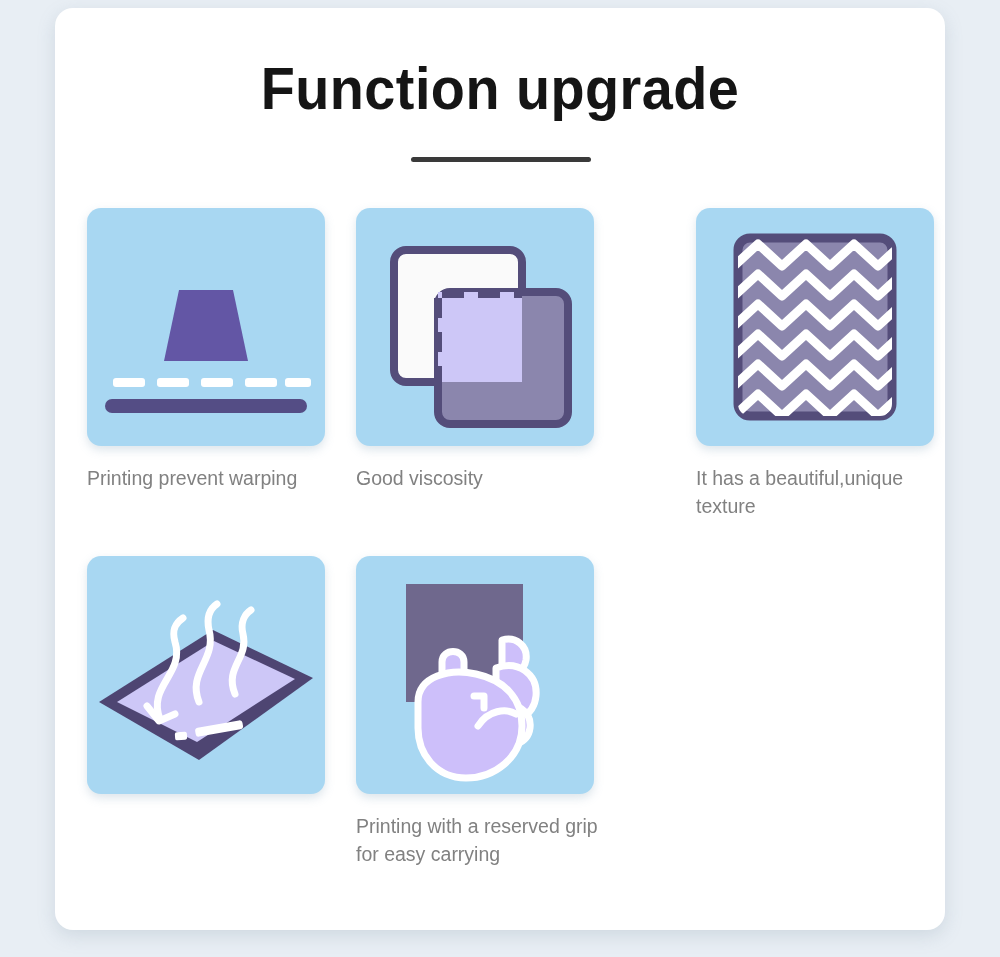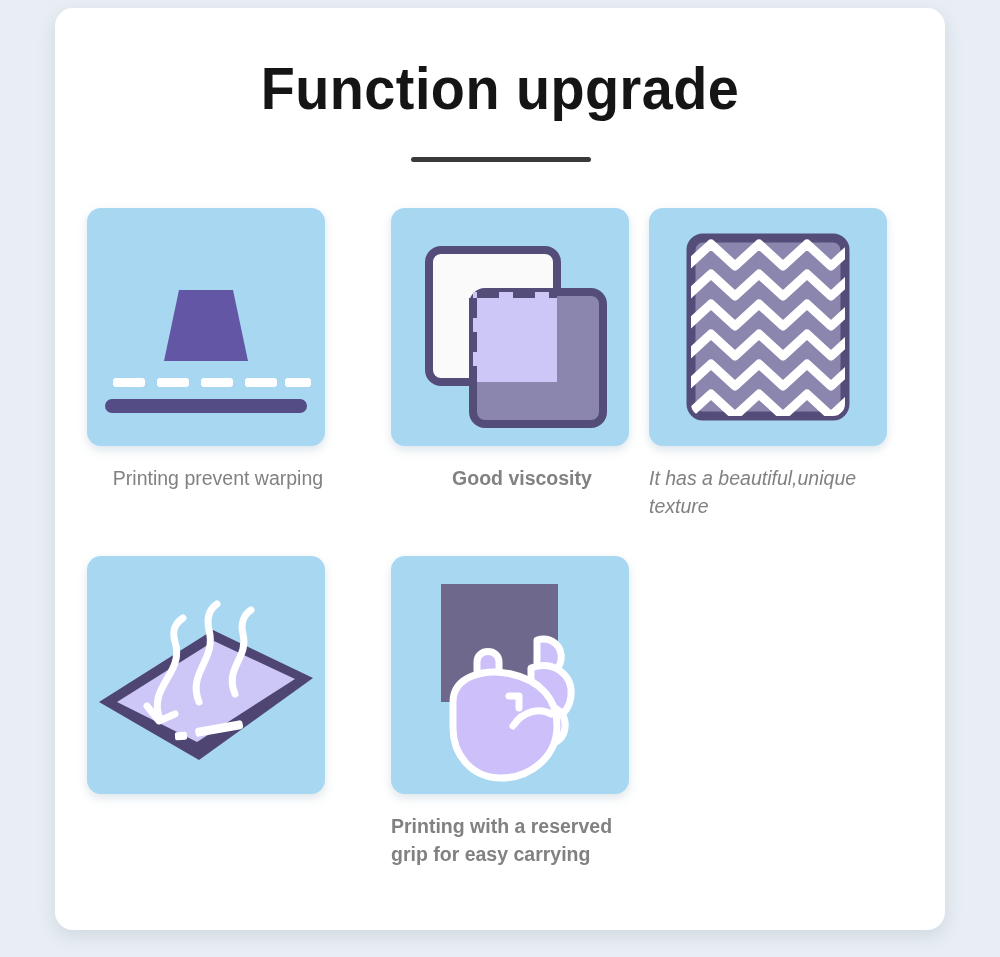--- a/index.html
+++ b/index.html
@@ -62,22 +62,22 @@
   .row {
     position: relative;
     height: 348px;
   }
   .cell {
     position: absolute;
     top: 0;
     width: 285px;
   }
   .cell.c1 { left: 20px; }
-  .cell.c2 { left: 323px; font-weight: bold; }
-  .cell.c3 { left: 577px; font-style: italic; }
+  .cell.c2 { left: 288px; }
+  .cell.c3 { left: 624px; }
 
   .tile {
     position: relative;
     width: 238px;
     height: 238px;
     border-radius: 14px;
     background: #a8d7f2;
     box-shadow: 0 4px 10px rgba(140,170,190,0.30);
     overflow: hidden;
   }
@@ -86,21 +86,21 @@
   .cell.c3 .tile { margin-left: 17px; }
 
   .caption {
     margin-top: 18px;
     font-size: 19.5px;
     line-height: 28px;
     color: #818181;
     font-family: "Liberation Sans", sans-serif;
     width: 250px;
   }
-  .caption.center { text-align: center; width: 262px; }
+  .caption.center { width: 262px; }
   .cell.c1 .caption { margin-left: 12px; }
   .cell.c2 .caption { margin-left: 13px; }
   .cell.c3 .caption { margin-left: 17px; }
 
   .icon-svg { display: block; width: 238px; height: 238px; }
 </style>
 </head>
 <body>
 
 <div class="page">

